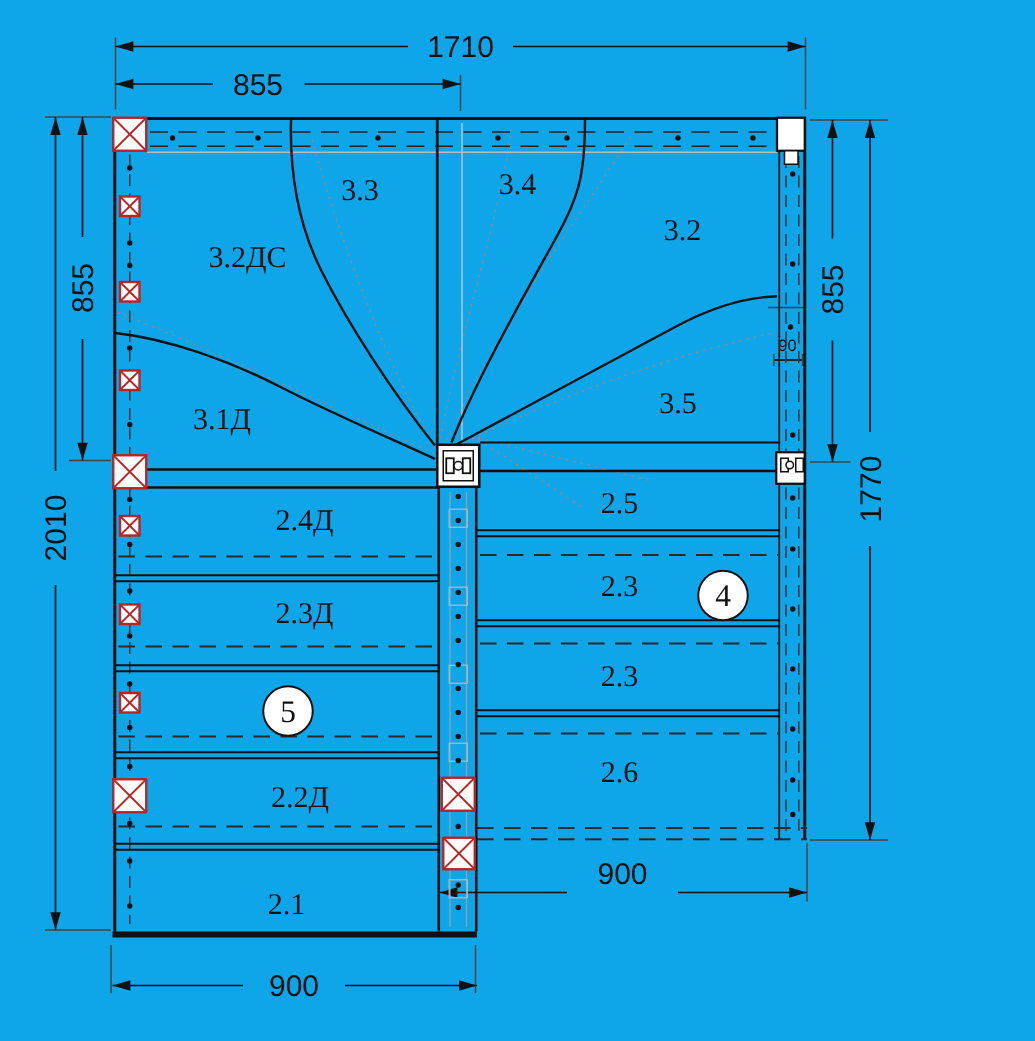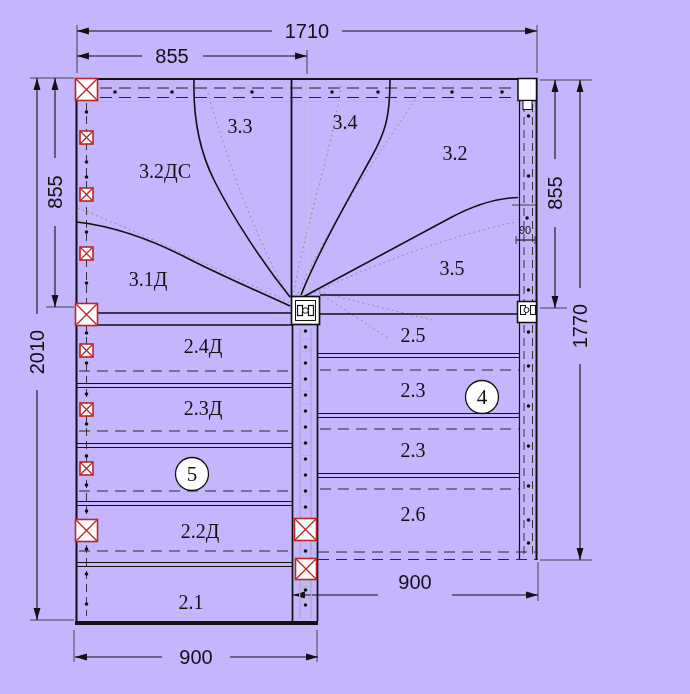--- a/index.html
+++ b/index.html
@@ -1,16 +1,16 @@
 <!DOCTYPE html>
 <html><head>
 <meta charset="utf-8">
 <style>
   html,body{margin:0;padding:0;background:#ffffff;}
-  .canvas{position:relative;width:690px;height:694px;background:#c4b5fd;overflow:hidden;
+  .canvas{position:relative;width:690px;height:694px;background:#0ea5e9;overflow:hidden;
           font-family:"Liberation Sans",sans-serif;}
   svg{position:absolute;left:0;top:0;}
   .dim  {font:20px "Liberation Sans",sans-serif; fill:#111;}
   .dimsm{font:11px "Liberation Sans",sans-serif; fill:#111;}
   .lbl  {font:20px "Liberation Serif",serif; fill:#111;}
   .circn{font:21px "Liberation Serif",serif; fill:#111;}
   text{text-anchor:middle;}
   .thin {stroke:#444;stroke-width:1;}
   .dimln{stroke:#111;stroke-width:1.1;}
   .wall {stroke:#111;stroke-width:2;fill:none;}

